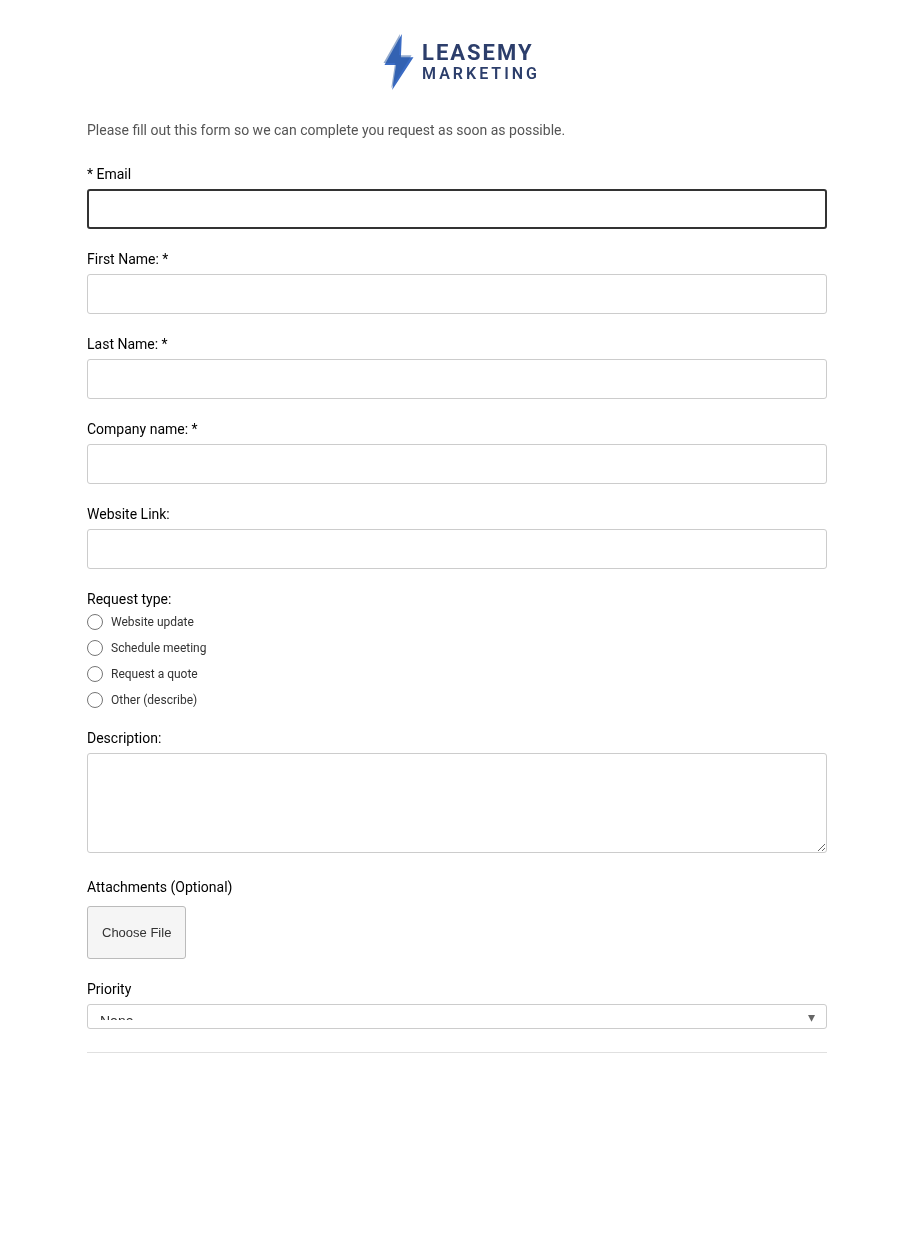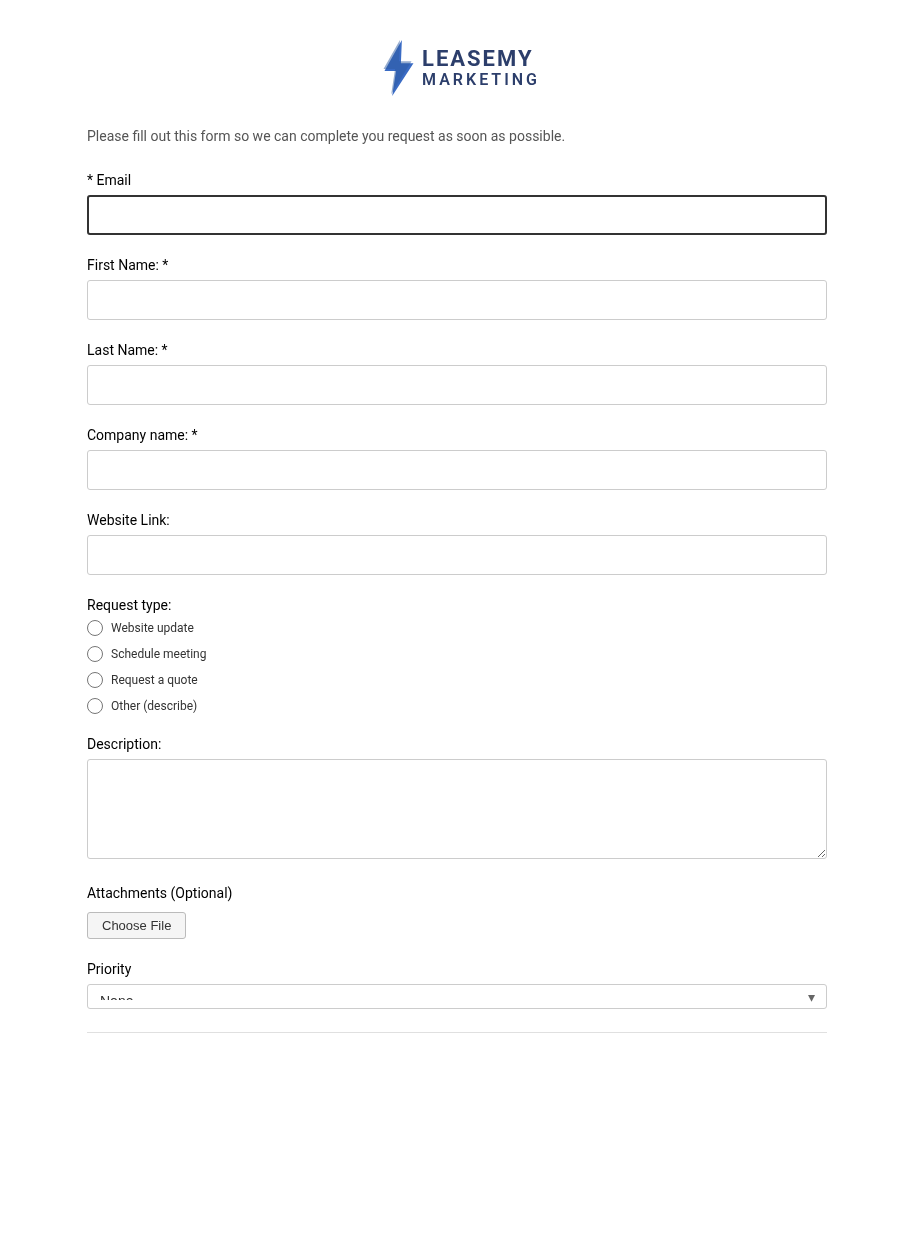--- a/index.html
+++ b/index.html
@@ -11,21 +11,21 @@
     body {
       font-family: -apple-system, BlinkMacSystemFont, 'Segoe UI', Roboto, sans-serif;
       background: #ffffff;
       color: #333333;
       width: 914px;
       min-height: 1238px;
     }
 
     .page-wrapper {
       max-width: 780px;
-      margin: 8px auto;
+      margin: 2px auto;
       padding: 30px 20px 60px 20px;
     }
 
     .logo-container {
       display: flex;
       justify-content: center;
       align-items: center;
       margin-bottom: 30px;
     }
 
@@ -125,21 +125,21 @@
     }
 
     .radio-label {
       font-size: 12px;
       color: #333333;
       cursor: pointer;
     }
 
     .file-button {
       display: inline-block;
-      padding: 5px 14px;
+      padding: 18px 14px;
       border: 1px solid #bbbbbb;
       border-radius: 3px;
       background: #f5f5f5;
       font-size: 13px;
       color: #333333;
       cursor: pointer;
       margin-top: 4px;
     }
 
     .select-wrapper {

